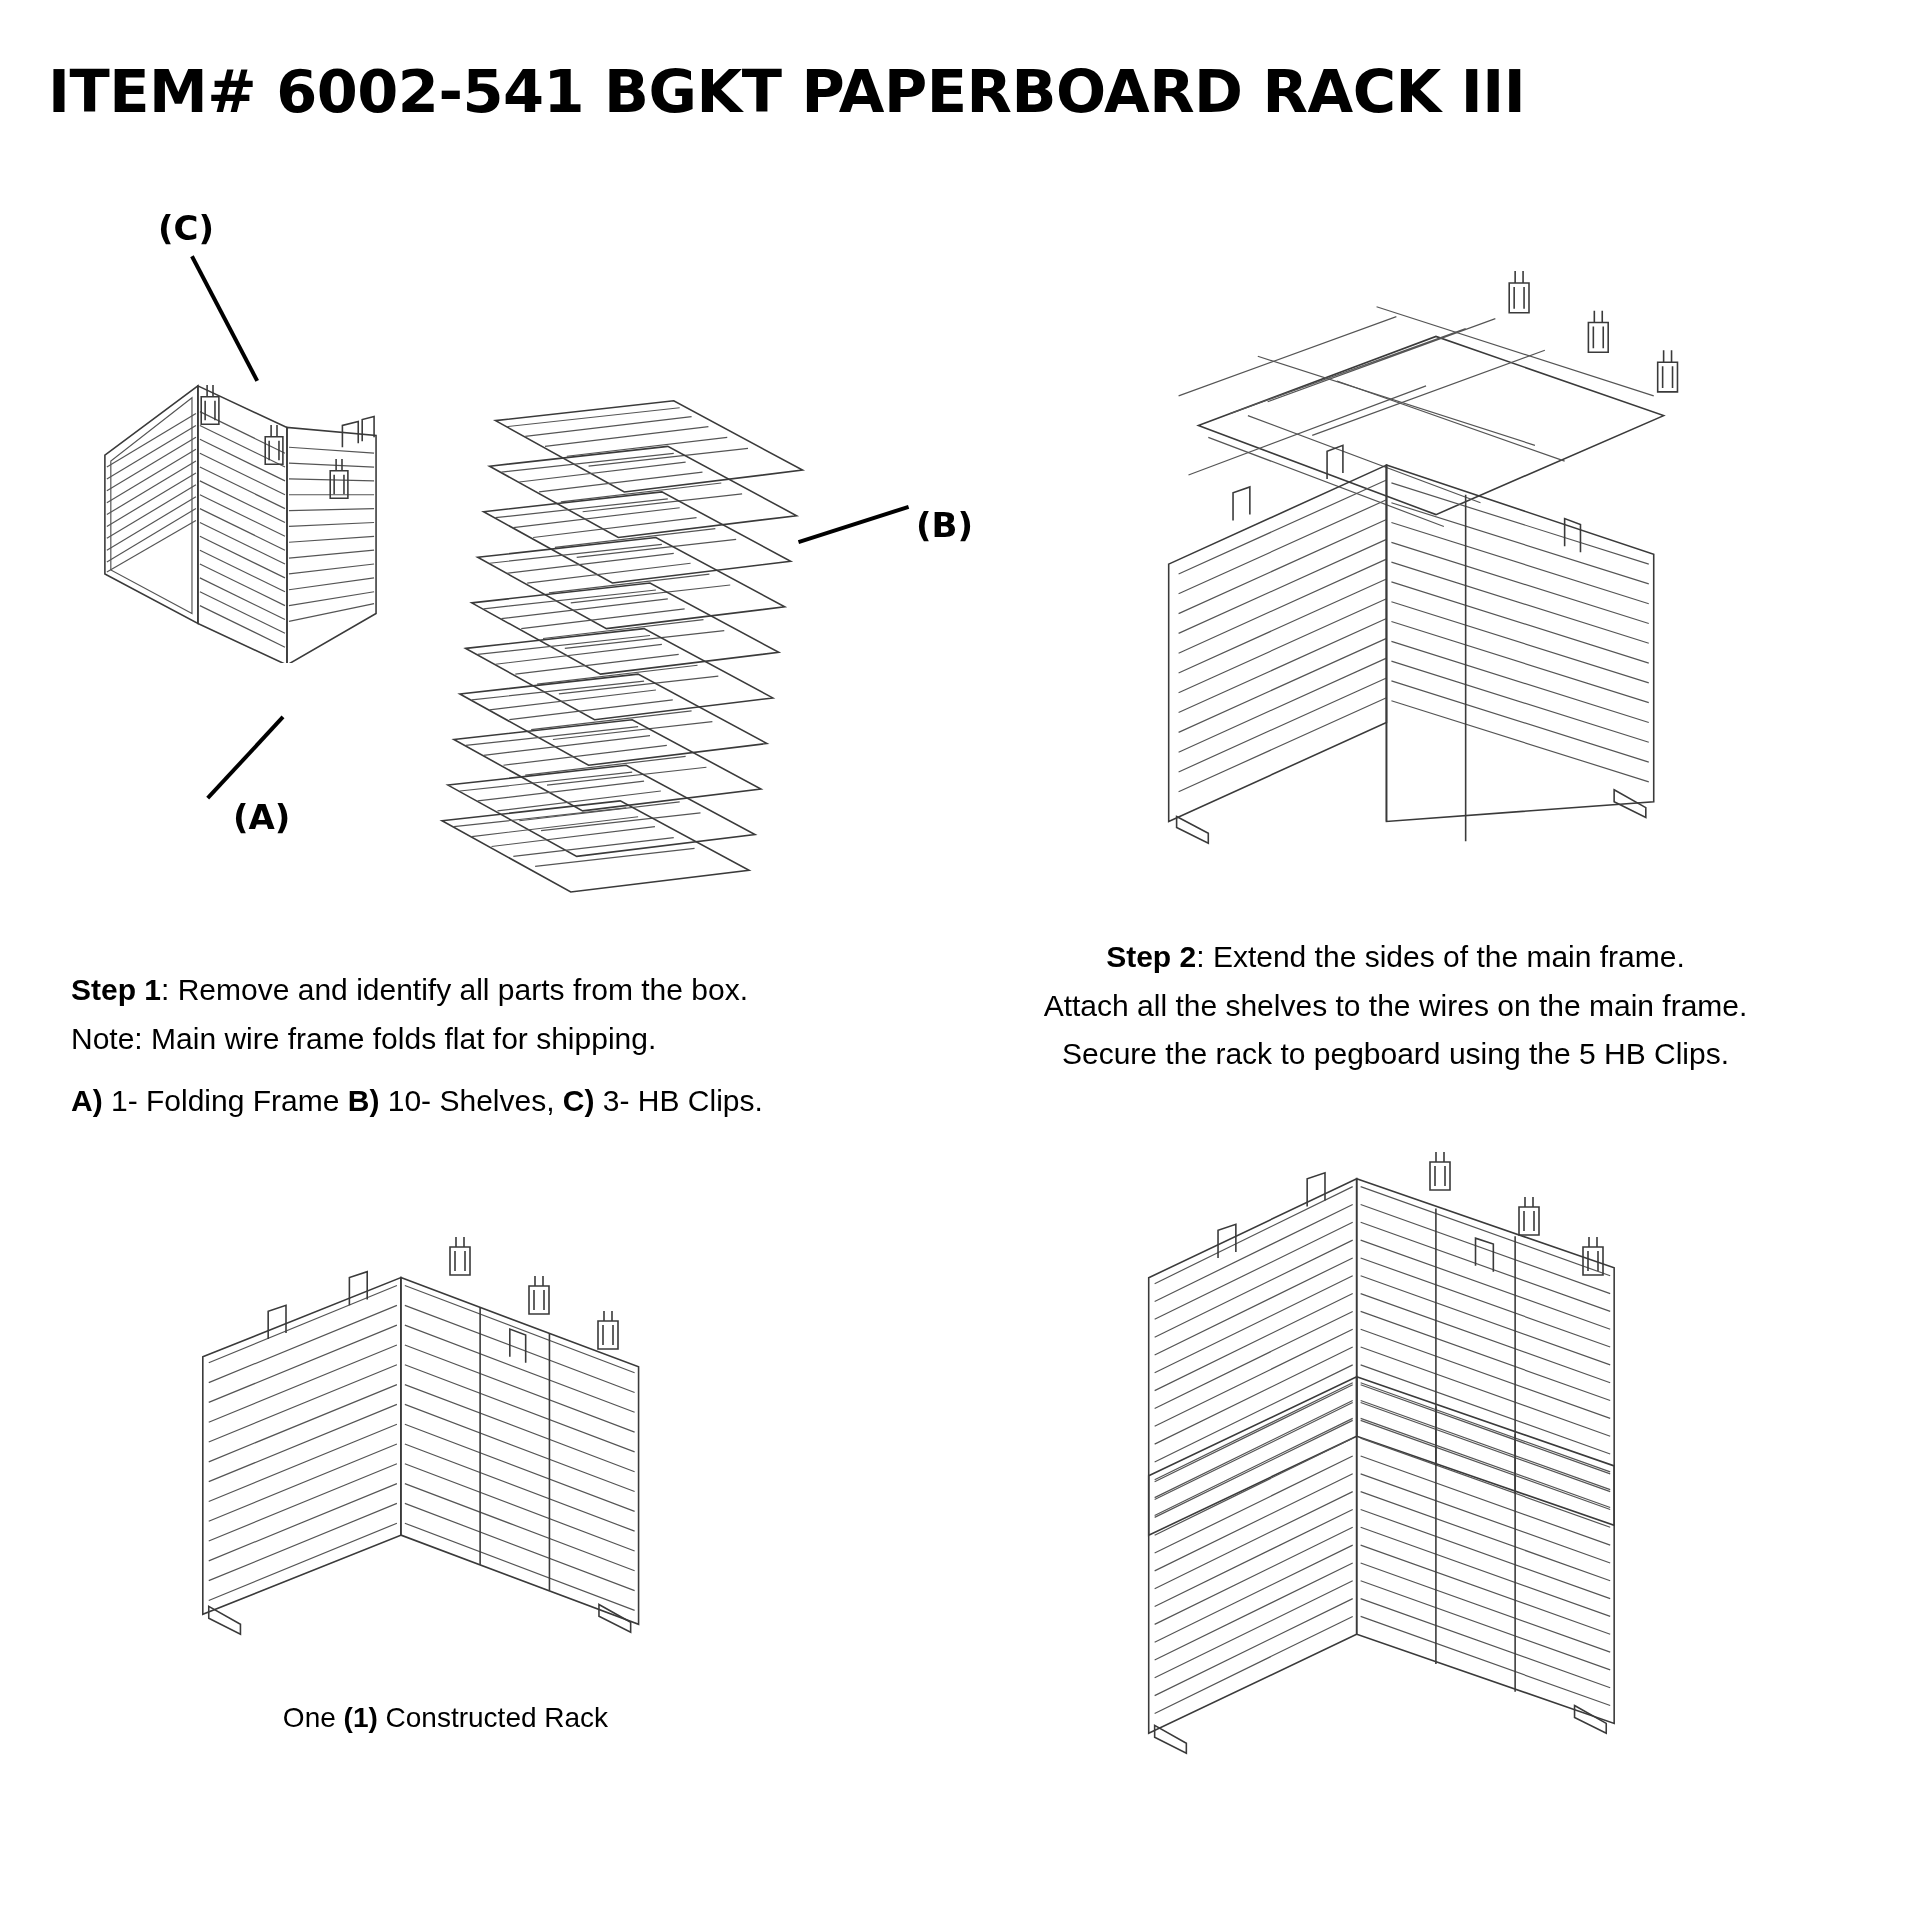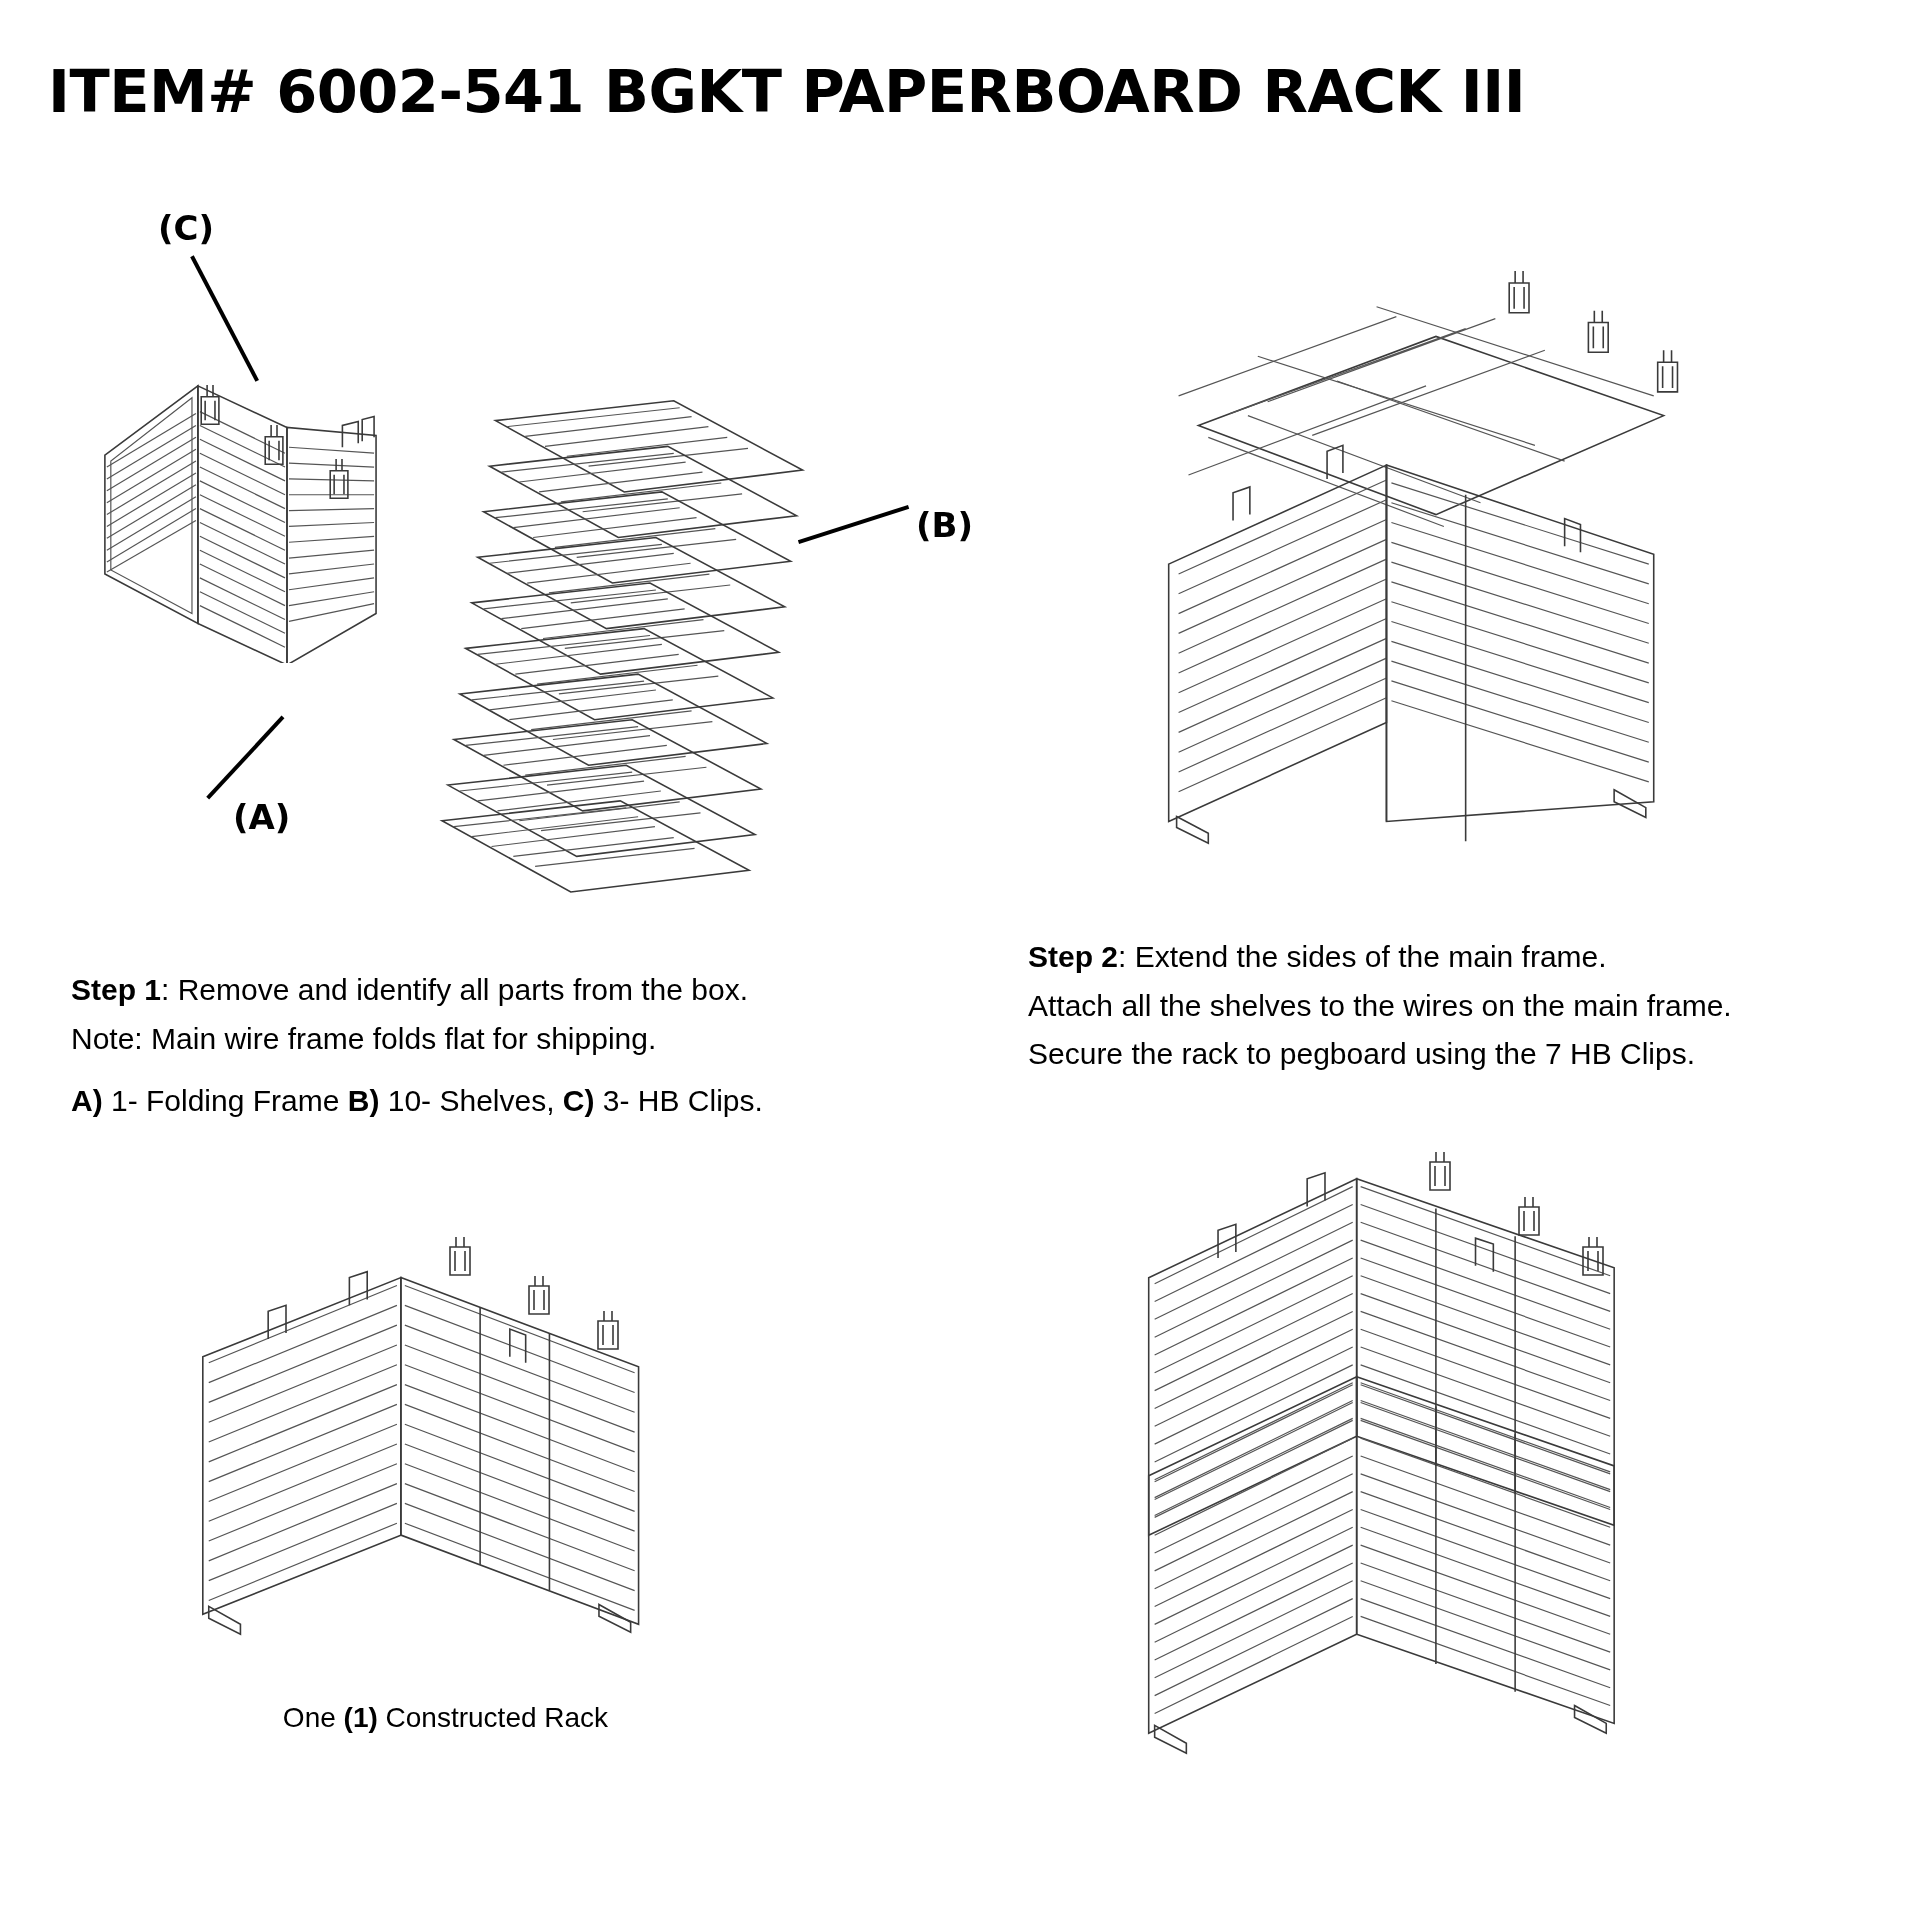--- a/index.html
+++ b/index.html
@@ -297,24 +297,24 @@
   </div>
 
   <div class="steptext" style="left:71px; top:936px; width:812px;margin-top:33px;">
     <p><span class="b">Step 1</span><span>: Remove and identify all parts from the box.</span></p>
     <p><span>Note: Main wire frame folds flat for shipping.</span></p>
     <p class="gap">
       <span class="b">A)</span><span> 1- Folding Frame </span><span class="b">B)</span><span> 10- Shelves, </span><span class="b">C)</span><span> 3- HB Clips.</span>
     </p>
   </div>
 
-  <div class="steptext" style="left:1028px; top:936px; width:871px;">
+  <div class="steptext" style="left:960px; top:936px; width:871px;text-align:center;">
     <p><span class="b">Step 2</span><span>: Extend the sides of the main frame.</span></p>
     <p><span>Attach all the shelves to the wires on the main frame.</span></p>
-    <p><span>Secure the rack to pegboard using the 7 HB Clips.</span></p>
+    <p><span>Secure the rack to pegboard using the 5 HB Clips.</span></p>
   </div>
 
   <div class="fig" style="left:183px; top:1238px;">
     <svg width="515" height="515" viewBox="0 0 520 520">
       <g class="wire-l">
         <g class="wire">
           <path d="M20 120 L220 40 L220 300 L20 380 Z"></path>
           <path d="M220 40 L460 130 L460 390 L220 300 Z"></path>
         </g>
 

